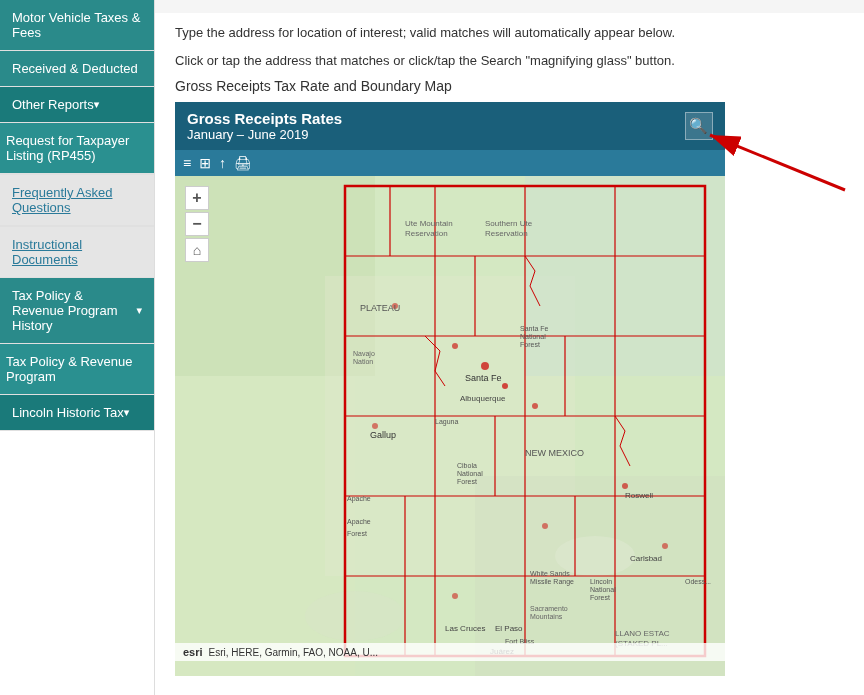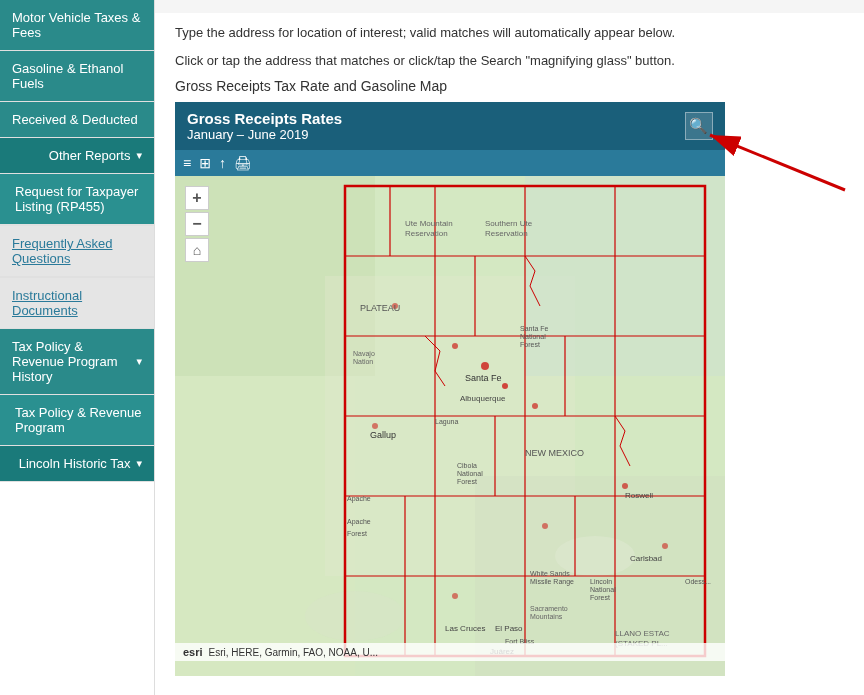--- a/index.html
+++ b/index.html
@@ -30,29 +30,28 @@
       color: #fff;
     }
 
     .sidebar-item.active-dark {
       background: #1a7a7a;
       color: #fff;
     }
 
     .sidebar-item.has-arrow {
       display: flex;
-      justify-content: flex-end;
-      align-items: center;
-      gap: 6px;
+      justify-content: flex-start;
+      align-items: center;
     }
 
     .sidebar-item.sub-item {
       background: #2a9090;
       color: #fff;
-      padding-left: 15px;
+      padding-left: 6px;
     }
 
     .sidebar-item.plain {
       background: #e5e5e5;
       color: #2a7a9a;
       text-decoration: underline;
     }
 
     .sidebar-item.section-header {
       background: #2a8a8a;
@@ -202,23 +201,20 @@
   </style>
 </head>
 <body>
 
 <nav class="sidebar">
 
   <div class="sidebar-item active">
     <span>Motor Vehicle Taxes &amp; Fees</span>
   </div>
 
-  <div class="sidebar-item active">
-    <span>Gasoline &amp; Ethanol Fuels</span>
-  </div>
 
   <div class="sidebar-item active">
     <span>Received &amp; Deducted</span>
   </div>
 
   <div class="sidebar-item active-dark has-arrow">
     <span>Other Reports</span>
     <span style="font-size:11px;">▾</span>
   </div>
 
@@ -252,21 +248,21 @@
     <span style="font-size:11px;">▾</span>
   </div>
 
 </nav>
 
 <main class="main-content">
 
   <p class="instruction-text">Type the address for location of interest; valid matches will automatically appear below.</p>
   <p class="instruction-text">Click or tap the address that matches or click/tap the Search "magnifying glass" button.</p>
 
-  <p class="map-section-title">Gross Receipts Tax Rate and Gasoline Map</p>
+  <p class="map-section-title">Gross Receipts Tax Rate and Boundary Map</p>
 
   <div class="map-container" style="position:relative;">
 
     <div class="map-header">
       <div>
         <div class="map-header-title">Gross Receipts Rates</div>
         <div class="map-header-subtitle">January – June 2019</div>
       </div>
       <button class="map-search-btn">
         <span>🔍</span>

